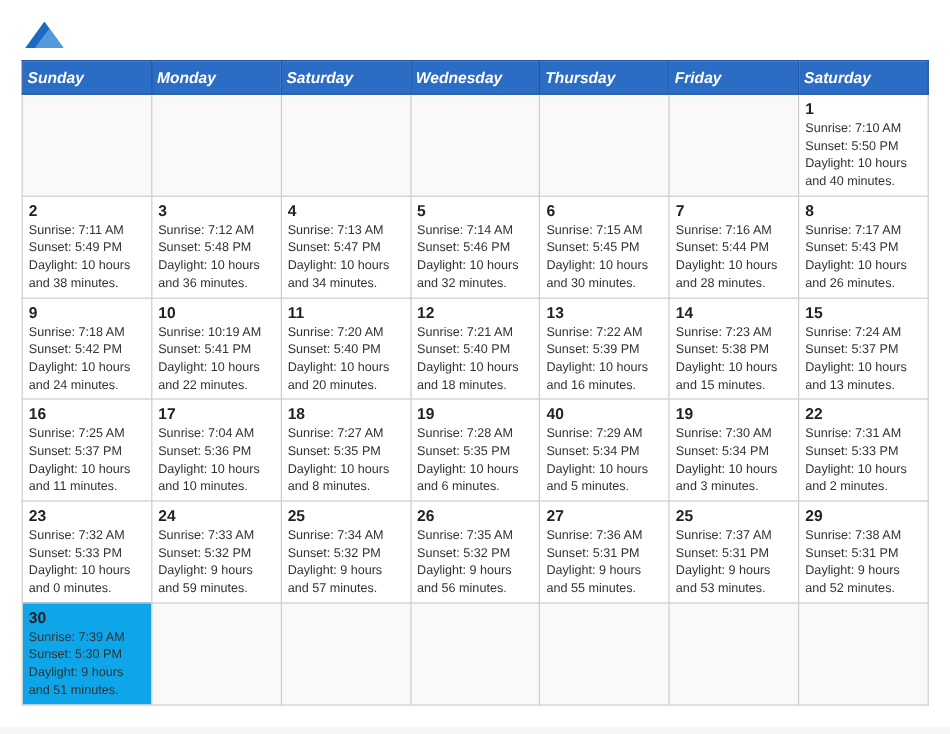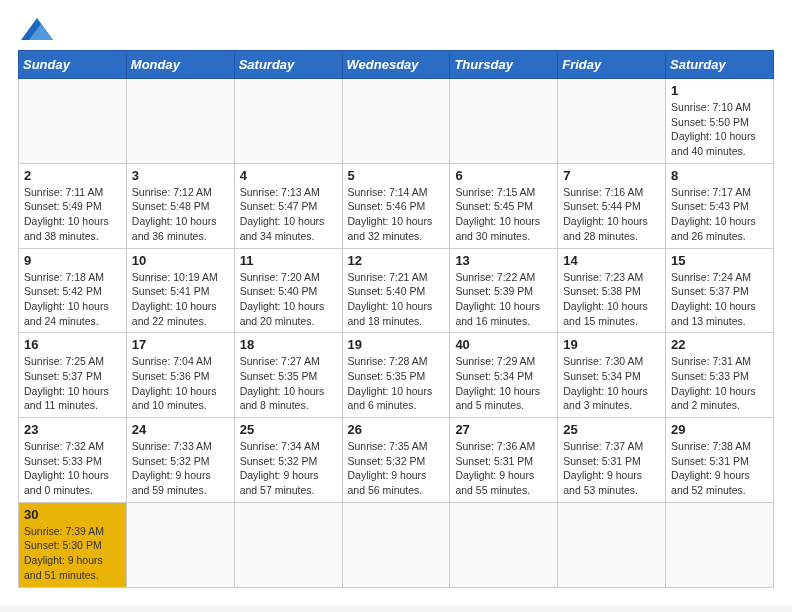--- a/index.html
+++ b/index.html
@@ -86,21 +86,21 @@
       color: #222;
       display: block;
       margin-bottom: 2px;
     }
     .day-info {
       font-size: 10.5px;
       color: #333;
       line-height: 1.4;
     }
     .last-row td {
-      background: #eab308;
+      background: #0ea5e9;
     }
   </style>
 </head>
 <body>
 
 <div class="page">
   <div class="header">
     <div class="logo">
       <div class="logo-text">
         <span class="logo-general"></span>

